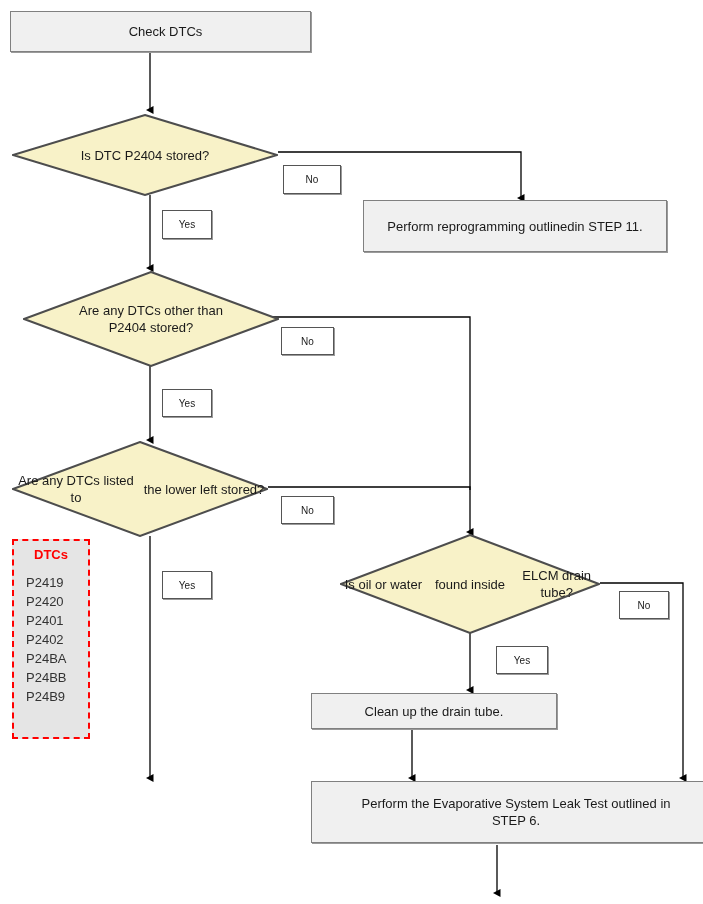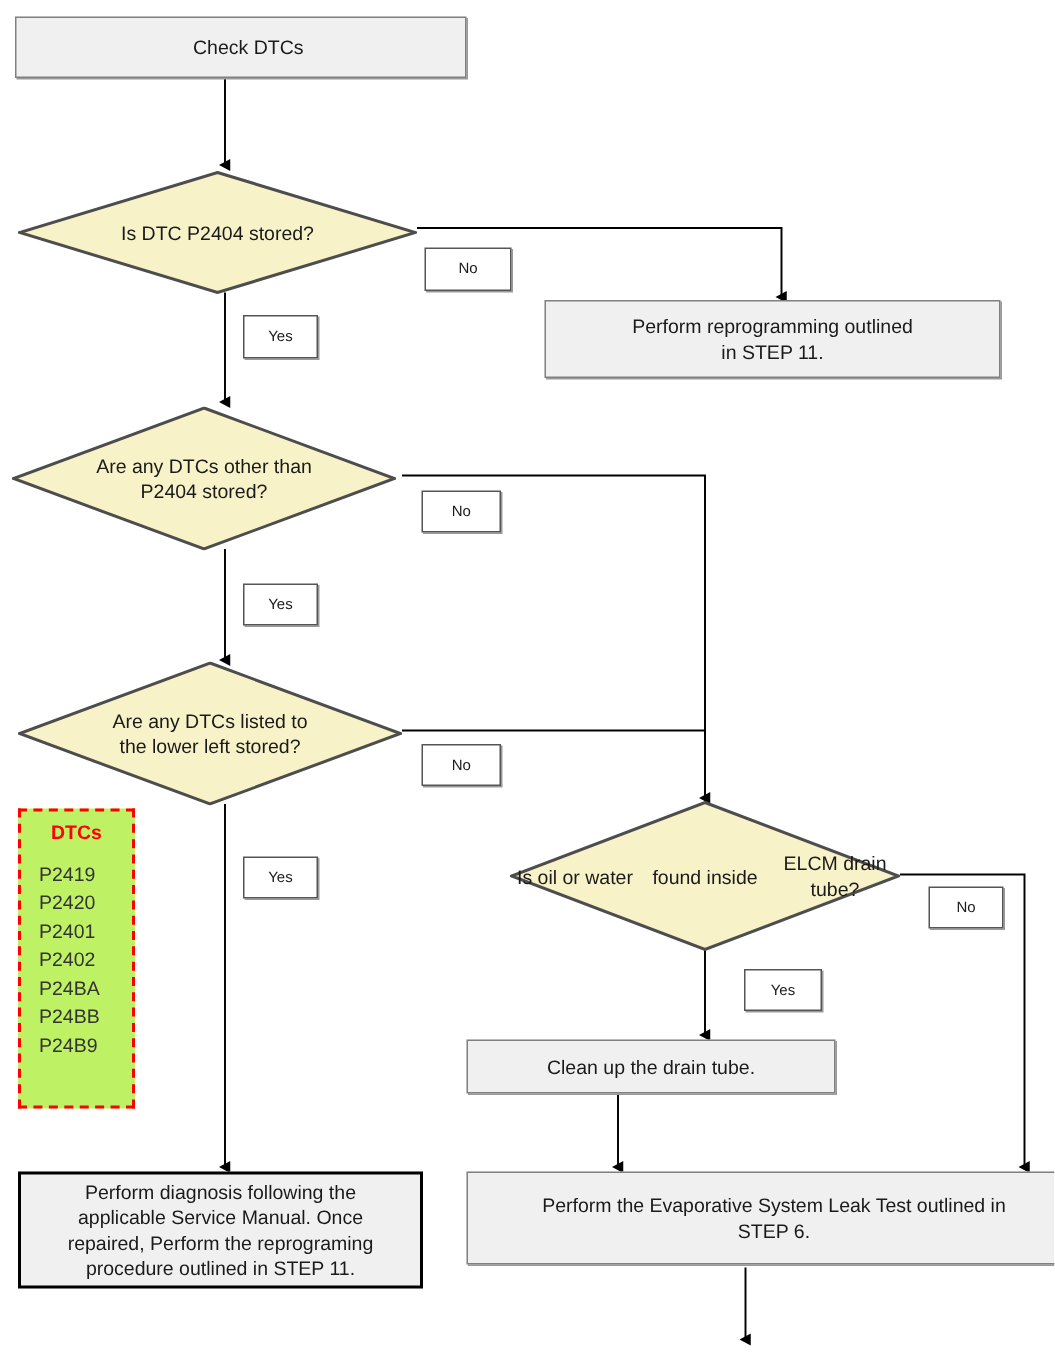--- a/index.html
+++ b/index.html
@@ -75,21 +75,21 @@
     box-shadow: 1px 1px 0 0 #9a9a9a;
     color: #1a1a1a;
     font-size: 10px;
     line-height: 15px;
   }
   
   .dtcbox {
     position: absolute;
     box-sizing: border-box;
     border: 2px dashed #ff0000;
-    background: #bef264;
+    background: #e5e5e5;
     display: flex;
     flex-direction: column;
     align-items: center;
     padding-top: 6px;
   }
   .dtcbox .dtc-title {
     color: #ff0000;
     font-weight: bold;
     font-size: 13px;
     line-height: 16px;
@@ -153,42 +153,42 @@
   </div>
 
   <div class="node yn" style="left:283px; top:165px; width:58px; height:29px;">
     <span>No</span>
   </div>
 
   <div class="node yn" style="left:162px; top:210px; width:50px; height:29px;">
     <span>Yes</span>
   </div>
 
-  <div class="node proc" style="left:363px; top:200px; width:304px; height:52px; flex-direction:column;">
+  <div class="node proc" style="left:363px; top:200px; width:304px; height:52px; ">
     <span>Perform reprogramming outlined</span>
     <span>in STEP 11.</span>
   </div>
 
-  <div class="node diamond" style="left:8px; top:271px; width:256px; height:96px; flex-direction:column;justify-content:center;">
+  <div class="node diamond" style="left:23px; top:271px; width:256px; height:96px; flex-direction:column;justify-content:center;">
     <svg viewBox="0 0 256 96" preserveAspectRatio="none">
       <polygon points="128,1 255,48 128,95 1,48" fill="#f8f2c8" stroke="#4d4d4d" stroke-width="2"></polygon>
     </svg>
     <span class="dlabel">Are any DTCs other than</span>
     <span class="dlabel">P2404 stored?</span>
   </div>
 
   <div class="node yn" style="left:281px; top:327px; width:53px; height:28px;">
     <span>No</span>
   </div>
 
   <div class="node yn" style="left:162px; top:389px; width:50px; height:28px;">
     <span>Yes</span>
   </div>
 
-  <div class="node diamond" style="left:12px; top:441px; width:256px; height:96px; flex-direction:column;">
+  <div class="node diamond" style="left:12px; top:441px; width:256px; height:96px; flex-direction:row;">
     <svg viewBox="0 0 256 96" preserveAspectRatio="none">
       <polygon points="128,1 255,48 128,95 1,48" fill="#f8f2c8" stroke="#4d4d4d" stroke-width="2"></polygon>
     </svg>
     <span class="dlabel">Are any DTCs listed to</span>
     <span class="dlabel">the lower left stored?</span>
   </div>
 
   <div class="node yn" style="left:281px; top:496px; width:53px; height:28px;">
     <span>No</span>
   </div>
@@ -227,20 +227,14 @@
 
   <div class="node proc" style="left:311px; top:693px; width:246px; height:36px;text-align:center;">
     <span>Clean up the drain tube.</span>
   </div>
 
   <div class="node proc" style="left:311px; top:781px; width:410px; height:62px; flex-direction:column;">
     <span>Perform the Evaporative System Leak Test outlined in</span>
     <span>STEP 6.</span>
   </div>
 
-  <div class="node proc heavy" style="left:12px; top:781px; width:270px; height:78px; flex-direction:column;">
-    <span>Perform diagnosis following the</span>
-    <span>applicable Service Manual. Once</span>
-    <span>repaired, Perform the reprograming</span>
-    <span>procedure outlined in STEP 11.</span>
-  </div>
 
 </div>
 
 </body></html>

